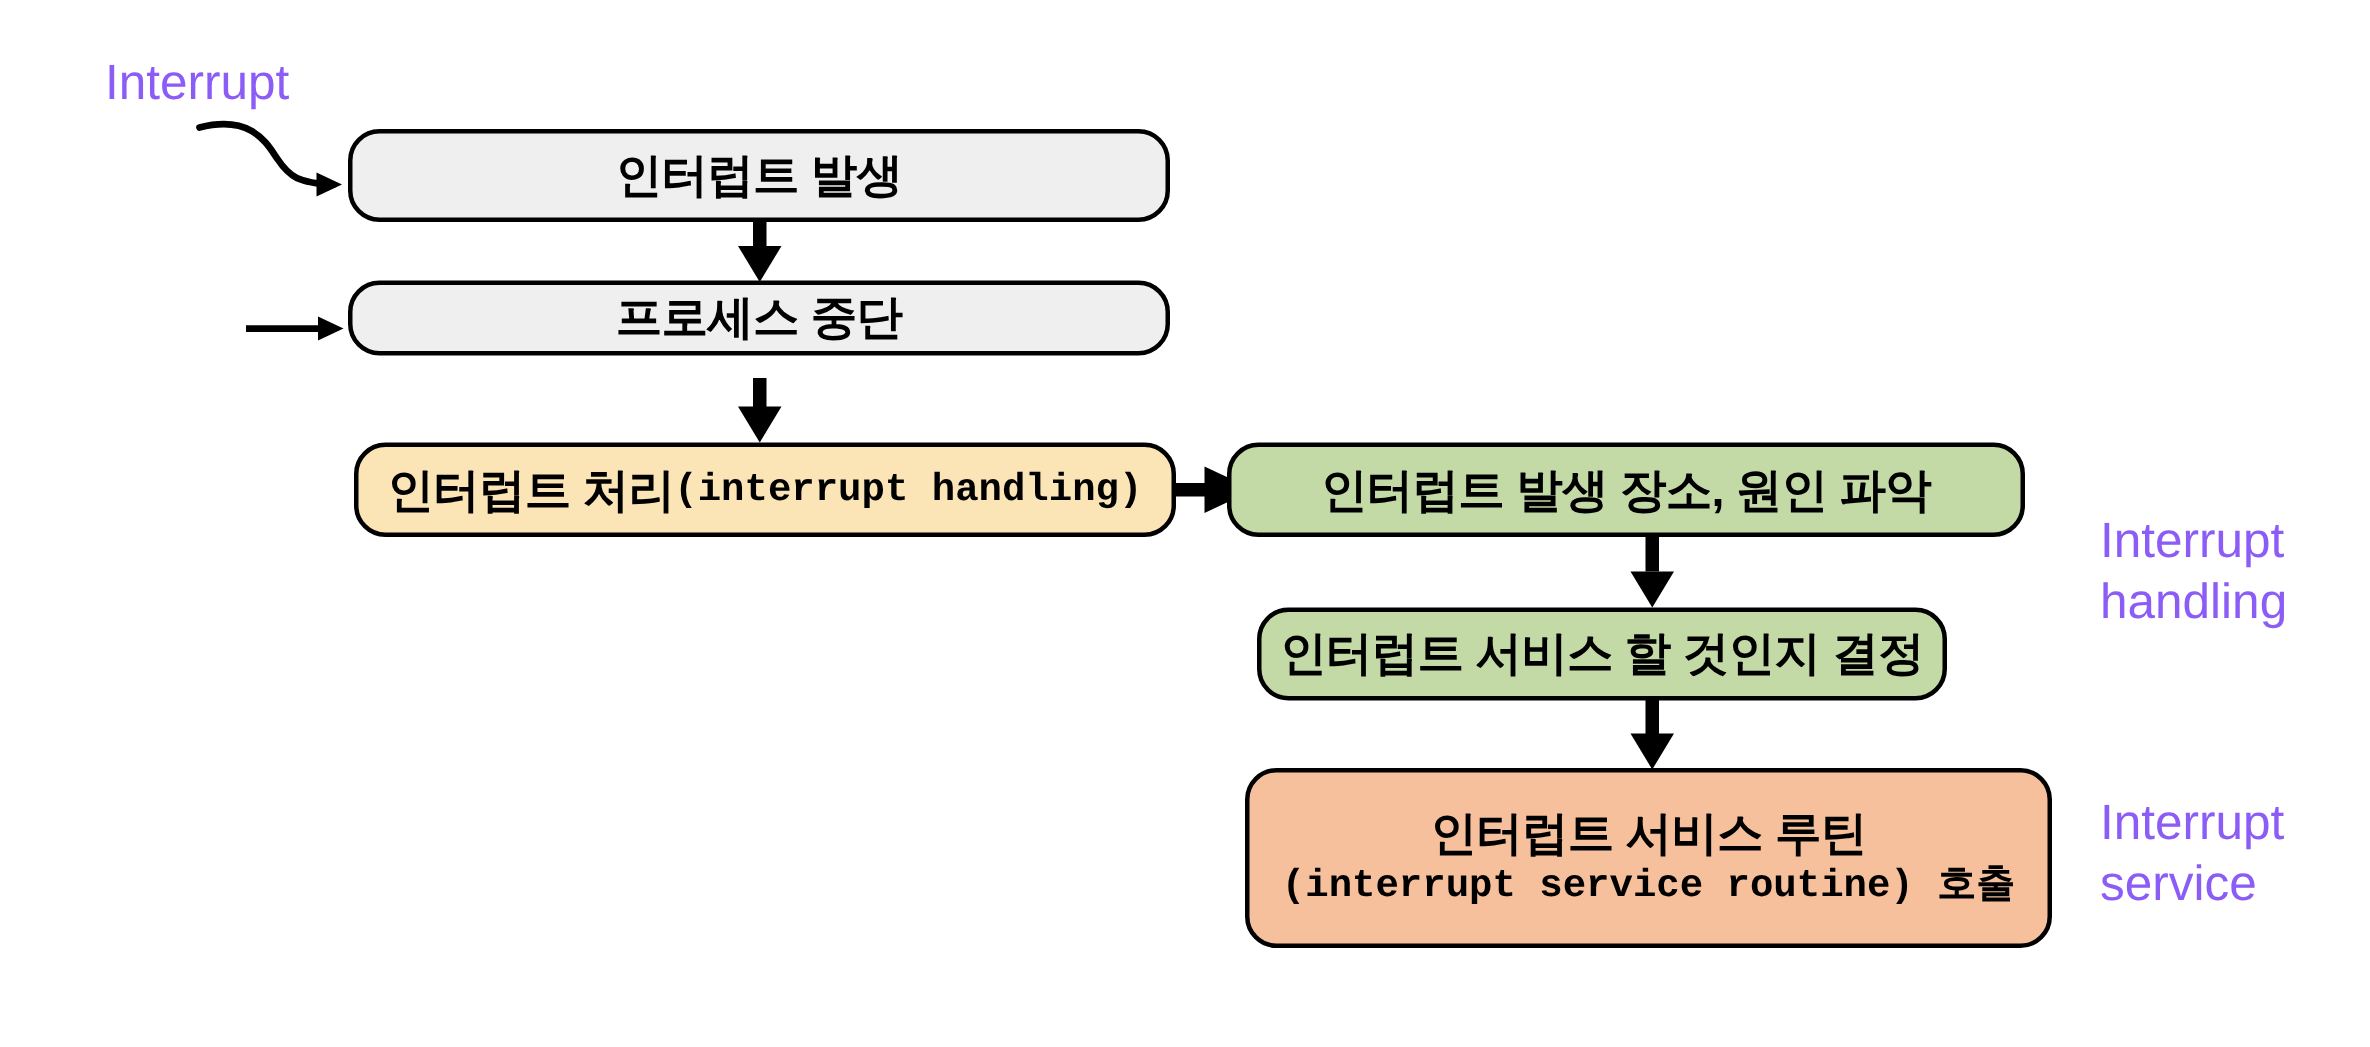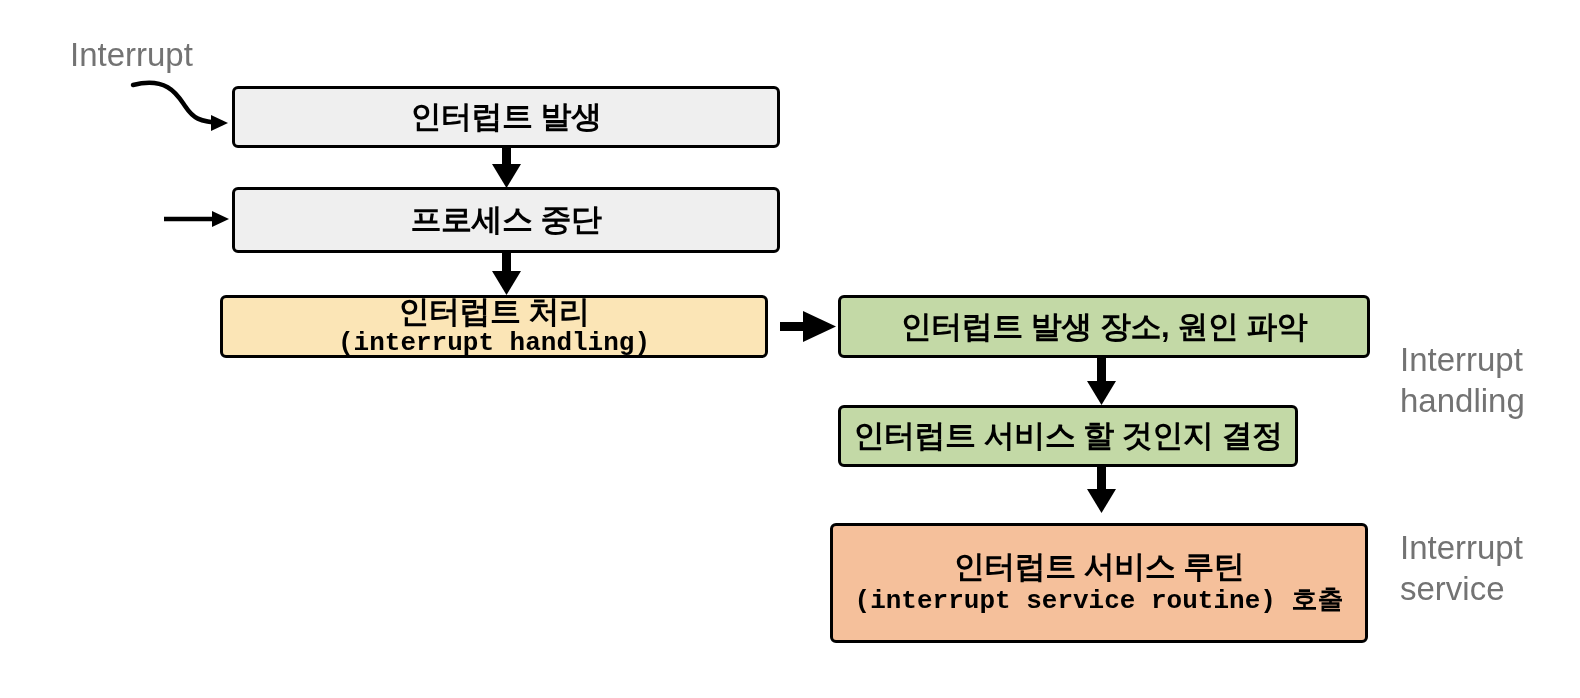--- a/index.html
+++ b/index.html
@@ -17,21 +17,21 @@
     height: 698px;
     background: #ffffff;
     overflow: hidden;
   }
 
   
   .node {
     position: absolute;
     box-sizing: border-box;
     border: 3px solid #000000;
-    border-radius: 6px;
+    border-radius: 21px;
     display: flex;
     align-items: center;
     justify-content: center;
     text-align: center;
     font-weight: bold;
     color: #000000;
     line-height: 1.15;
     padding: 20px 10px;
   }
   .node .ko { font-size: 31px; letter-spacing: -0.5px; }
@@ -45,21 +45,21 @@
   .two-line {
     flex-direction: column;
     line-height: 1.18;
   }
 
   
   .side-label {
     position: absolute;
     font-size: 33px;
     font-weight: normal;
-    color: #737373;
+    color: #8b5cf6;
     white-space: pre-line;
     line-height: 1.24;
   }
 
   
   #arrows {
     position: absolute;
     left: 0;
     top: 0;
     width: 1580px;
@@ -116,35 +116,35 @@
   <div class="side-label" style="left:1400px; top:340px;">Interrupt
 handling</div>
 
   <div class="side-label" style="left:1400px; top:528px;">Interrupt
 service</div>
 
   <div class="node node-gray" style="left:232px; top:86px; width:548px; height:62px;">
     <span class="ko">인터럽트 발생</span>
   </div>
 
-  <div class="node node-gray" style="left:232px; top:187px; width:548px; height:66px;">
+  <div class="node node-gray" style="left:232px; top:187px; width:548px; height:50px;">
     <span class="ko">프로세스 중단</span>
   </div>
 
-  <div class="node node-yellow" style="left:220px; top:295px; width:548px; height:63px;flex-direction:column;">
+  <div class="node node-yellow" style="left:236px; top:295px; width:548px; height:63px;">
     <span class="ko">인터럽트 처리 </span>
       <span class="en">(interrupt handling)</span>
   </div>
 
-  <div class="node node-green" style="left:838px; top:295px; width:532px; height:63px;">
+  <div class="node node-green" style="left:818px; top:295px; width:532px; height:63px;">
     <span class="ko">인터럽트 발생 장소, 원인 파악</span>
   </div>
 
   <div class="node node-green" style="left:838px; top:405px; width:460px; height:62px;">
     <span class="ko">인터럽트 서비스 할 것인지 결정</span>
   </div>
 
-  <div class="node node-peach two-line" style="left:830px; top:523px; width:538px; height:120px;">
+  <div class="node node-peach two-line" style="left:830px; top:512px; width:538px; height:120px;">
     <span class="ko">인터럽트 서비스 루틴</span>
     <span class="en">(interrupt service routine) 호출</span>
   </div>
 
 </div>
 
 </body></html>

